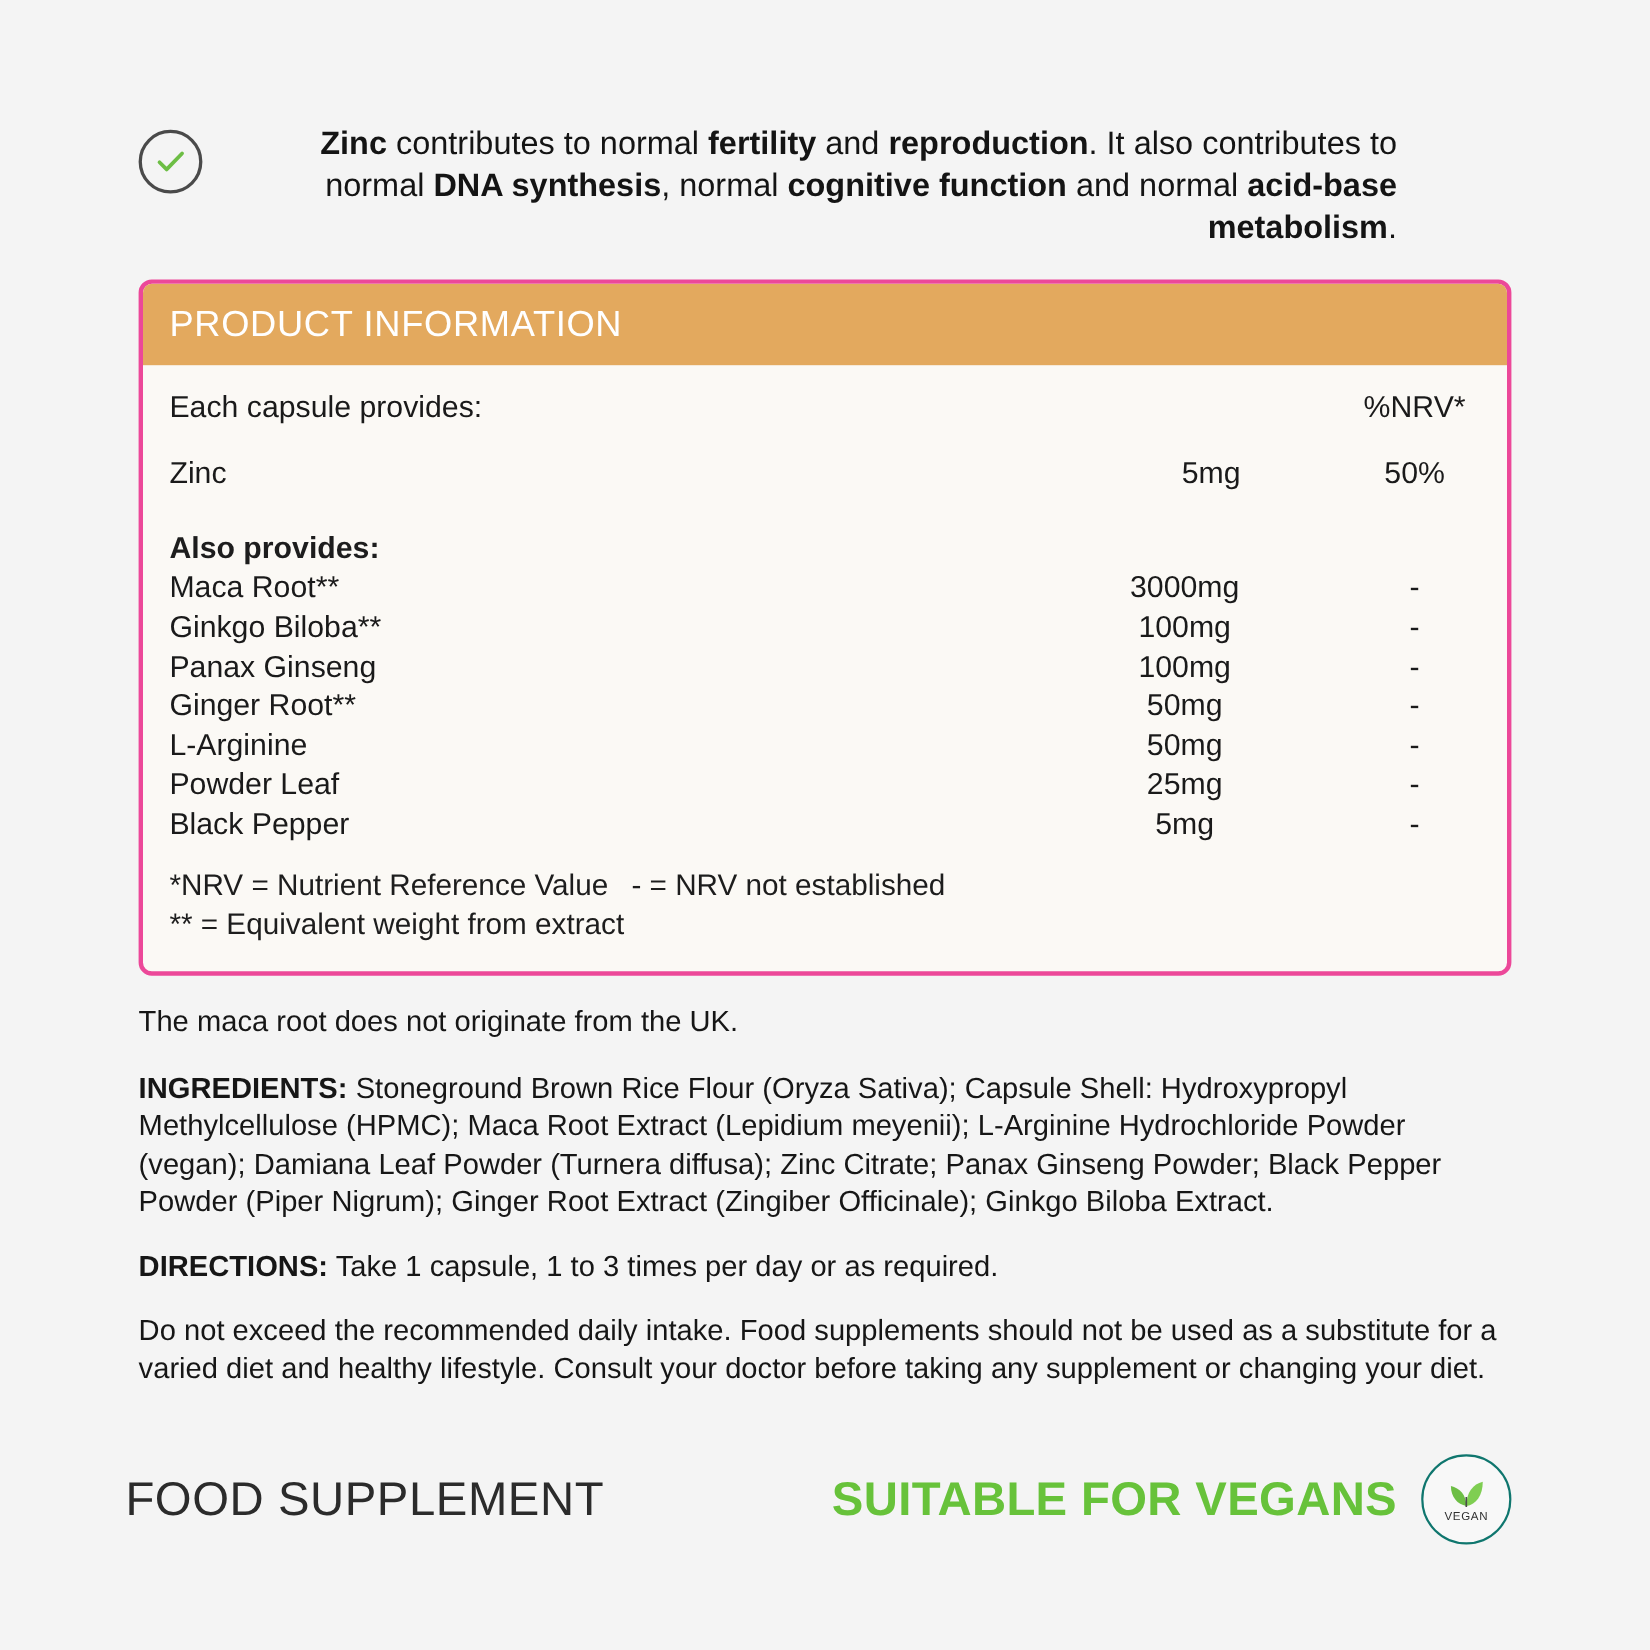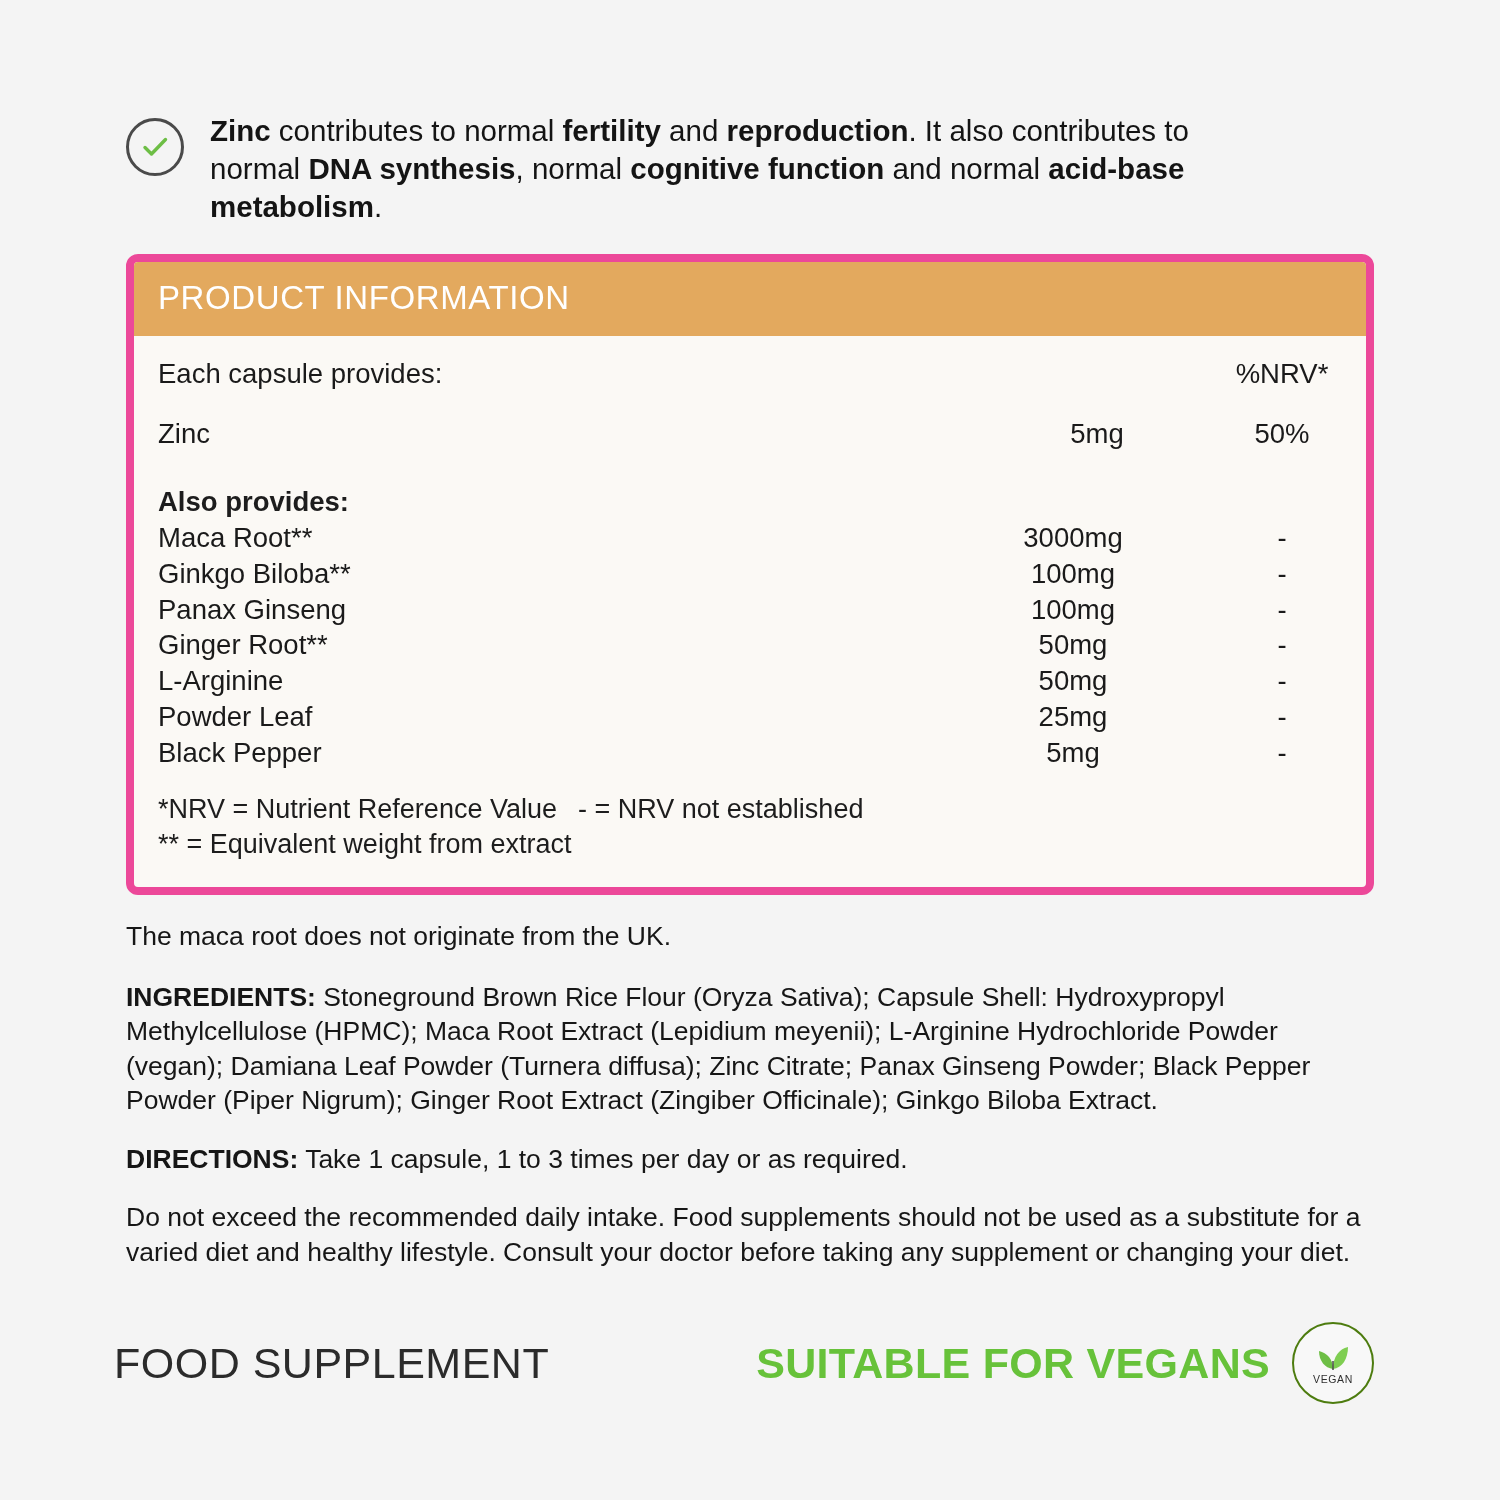--- a/index.html
+++ b/index.html
@@ -21,20 +21,21 @@
     box-sizing: border-box;
     padding: 0 126px;
   }
 
   
   .claim {
     display: flex;
     align-items: flex-start;
     padding-top: 112px;
     gap: 26px;
+    text-align: right;
   }
   .check-badge {
     flex: 0 0 auto;
     width: 52px;
     height: 52px;
     border: 3px solid #4a4a4a;
     border-radius: 50%;
     display: flex;
     align-items: center;
     justify-content: center;
@@ -45,21 +46,21 @@
     font-size: 29.5px;
     line-height: 1.29;
     color: #141414;
     max-width: 1060px;
   }
   .claim-text b { font-weight: bold; }
 
   
   .panel {
     margin-top: 28px;
-    border: 8px solid #ec4899;
+    border: 4px solid #ec4899;
     border-radius: 12px;
     background: #fbf9f5;
     overflow: hidden;
   }
   .panel-header {
     background: #e3a95e;
     color: #ffffff;
     font-size: 33px;
     letter-spacing: 0.6px;
     padding: 17px 0 19px 24px;
@@ -138,21 +139,21 @@
   }
   .vegan-text {
     font-size: 43px;
     letter-spacing: 0.3px;
     color: #67c23a;
     font-weight: bold;
   }
   .vegan-badge {
     width: 78px;
     height: 78px;
-    border: 2px solid #4d7c0f;
+    border: 2px solid #0f766e;
     border-radius: 50%;
     display: flex;
     flex-direction: column;
     align-items: center;
     justify-content: center;
     background: #f8f8f8;
   }
   .vegan-badge .leafs { line-height: 0; margin-bottom: 2px; }
   .vegan-badge .cap {
     font-size: 10.5px;

